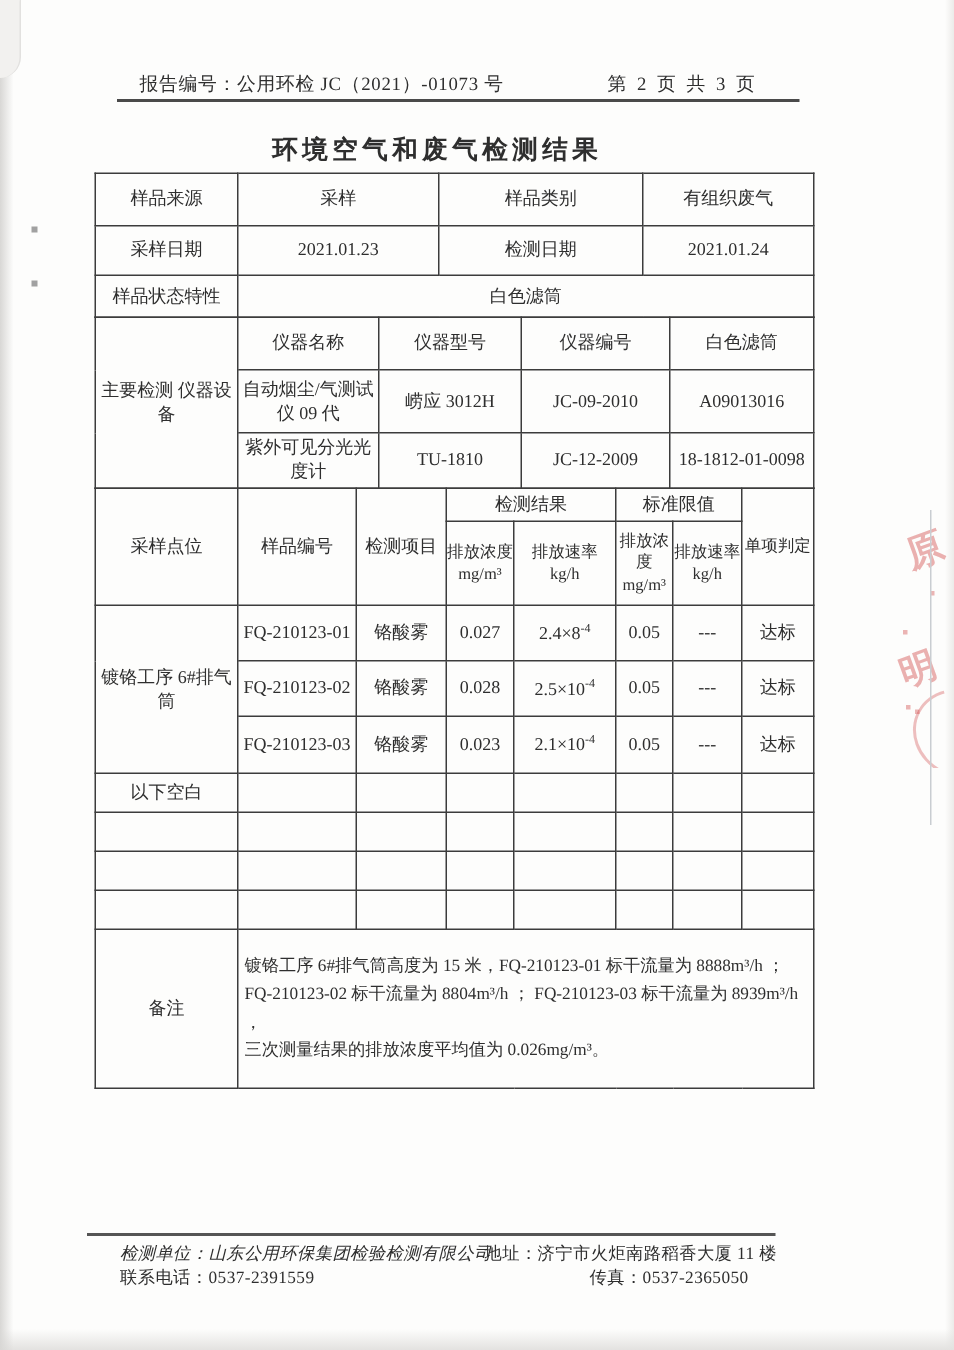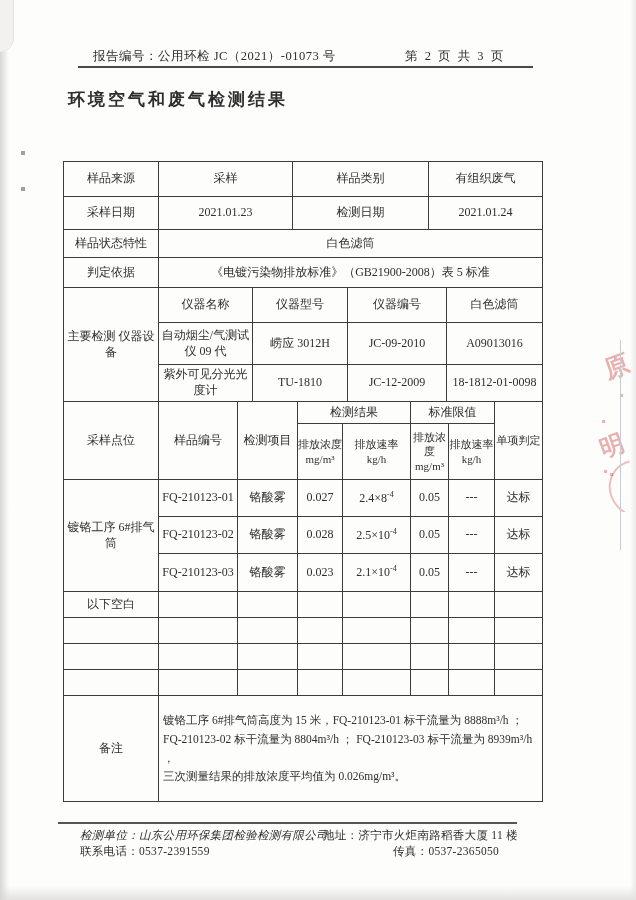--- a/index.html
+++ b/index.html
@@ -26,27 +26,27 @@
   }
   .edge-mark { position: absolute; width: 4px; height: 4px; background: #8a8a8a; opacity: .8; }
   .edge-mark.m1 { left: 21px; top: 151px; }
   .edge-mark.m2 { left: 21px; top: 187px; }
 
   .hdr-left  { position: absolute; left: 93px;  top: 48px; font-size: 12.5px; letter-spacing: .5px; }
   .hdr-right { position: absolute; left: 405px; top: 48px; font-size: 12.5px; letter-spacing: 2px; }
   .hdr-rule  { position: absolute; left: 78px; top: 66px; width: 455px; height: 2px; background: #4a4a4a; }
 
   .doc-title {
-    position: absolute; left: 68px; top: 88px; width: 479px;
-    text-align: left; font-size: 17px; font-weight: bold; letter-spacing: 3px;
+    position: absolute; left: 52px; top: 88px; width: 479px;
+    text-align: center; font-size: 17px; font-weight: bold; letter-spacing: 3px;
   }
 
   #doc-table { position: absolute; left: 63px; top: 115px; width: 479px; }
   #doc-table table {
-    width: 479px; border-collapse: collapse; table-layout: fixed; margin-top: 46px;
+    width: 479px; border-collapse: collapse; table-layout: fixed;
   }
   #doc-table table + table { margin-top: -1px; }
   td {
     border: 1px solid #3c3c3c;
     text-align: center; vertical-align: middle;
     font-size: 12px; padding: 1px 2px;
     line-height: 1.3;
     word-break: break-all;
   }
   .sm { font-size: 11px; line-height: 1.3; padding: 0; }
@@ -118,24 +118,20 @@
       </tr>
       <tr style="height:33px">
         <td>采样日期</td>
         <td>2021.01.23</td>
         <td>检测日期</td>
         <td>2021.01.24</td>
       </tr>
       <tr style="height:28px">
         <td>样品状态特性</td>
         <td colspan="3">白色滤筒</td>
-      </tr>
-      <tr style="height:30px">
-        <td>判定依据</td>
-        <td colspan="3">《电镀污染物排放标准》（GB21900-2008）表 5 标准</td>
       </tr>
     </tbody>
       </table>
 
     <table>
       <colgroup>
           <col style="width:95px">
           <col style="width:94px">
           <col style="width:95px">
           <col style="width:99px">

